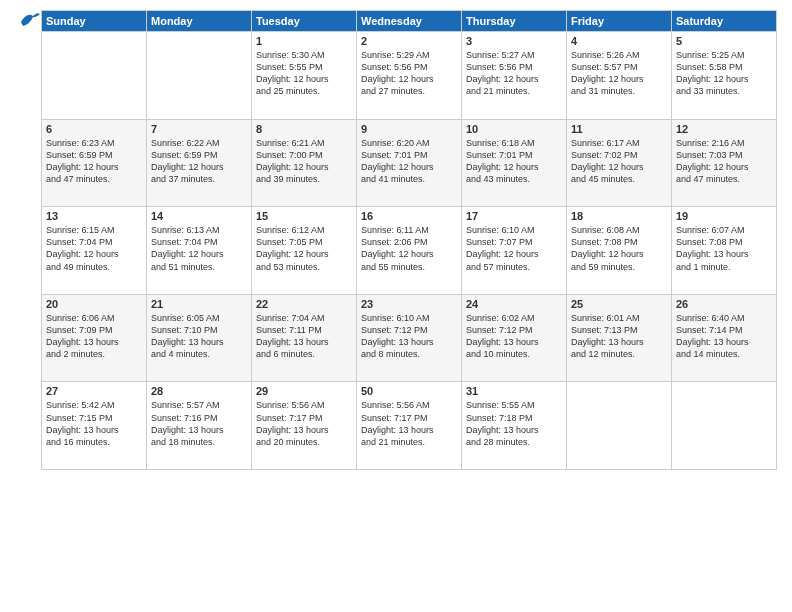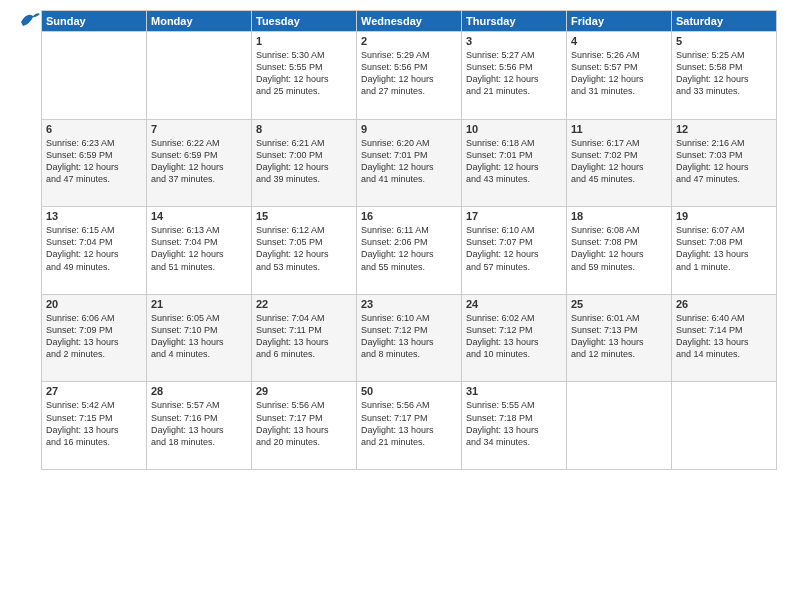--- a/index.html
+++ b/index.html
@@ -339,20 +339,20 @@
             <div class="cell-text">Sunrise: 5:56 AM</div>
             <div class="cell-text">Sunset: 7:17 PM</div>
             <div class="cell-text">Daylight: 13 hours</div>
             <div class="cell-text">and 21 minutes.</div>
           </td>
           <td>
             <span class="day-num">31</span>
             <div class="cell-text">Sunrise: 5:55 AM</div>
             <div class="cell-text">Sunset: 7:18 PM</div>
             <div class="cell-text">Daylight: 13 hours</div>
-            <div class="cell-text">and 34 minutes.</div>
+            <div class="cell-text">and 28 minutes.</div>
           </td>
           <td></td>
           <td></td>
         </tr>
       </tbody>
   </table>
 </div>
 
 </body></html>

